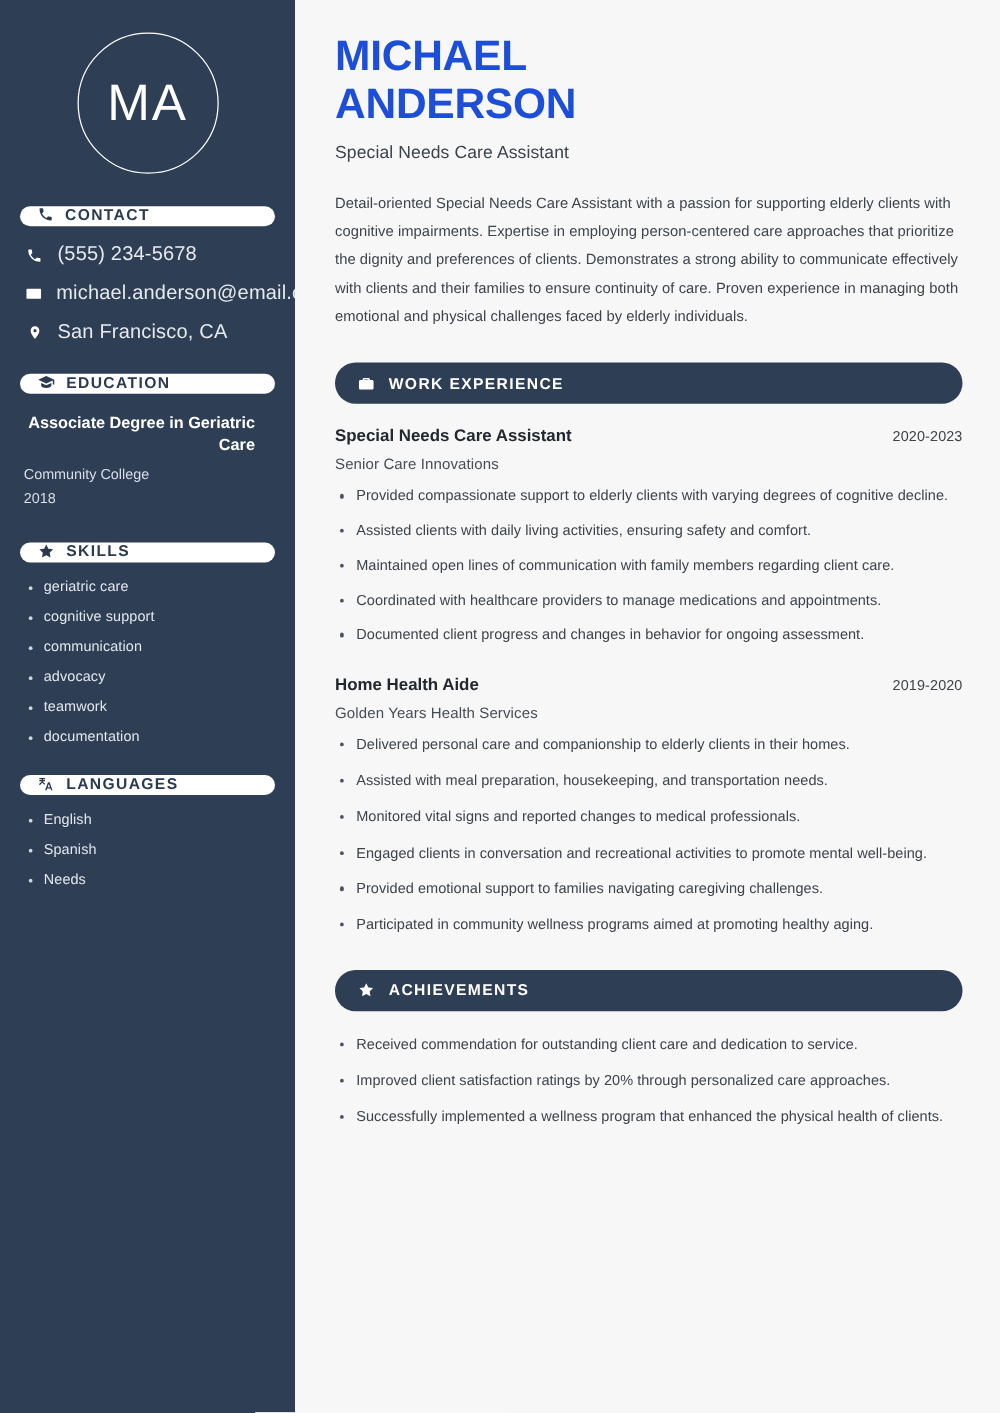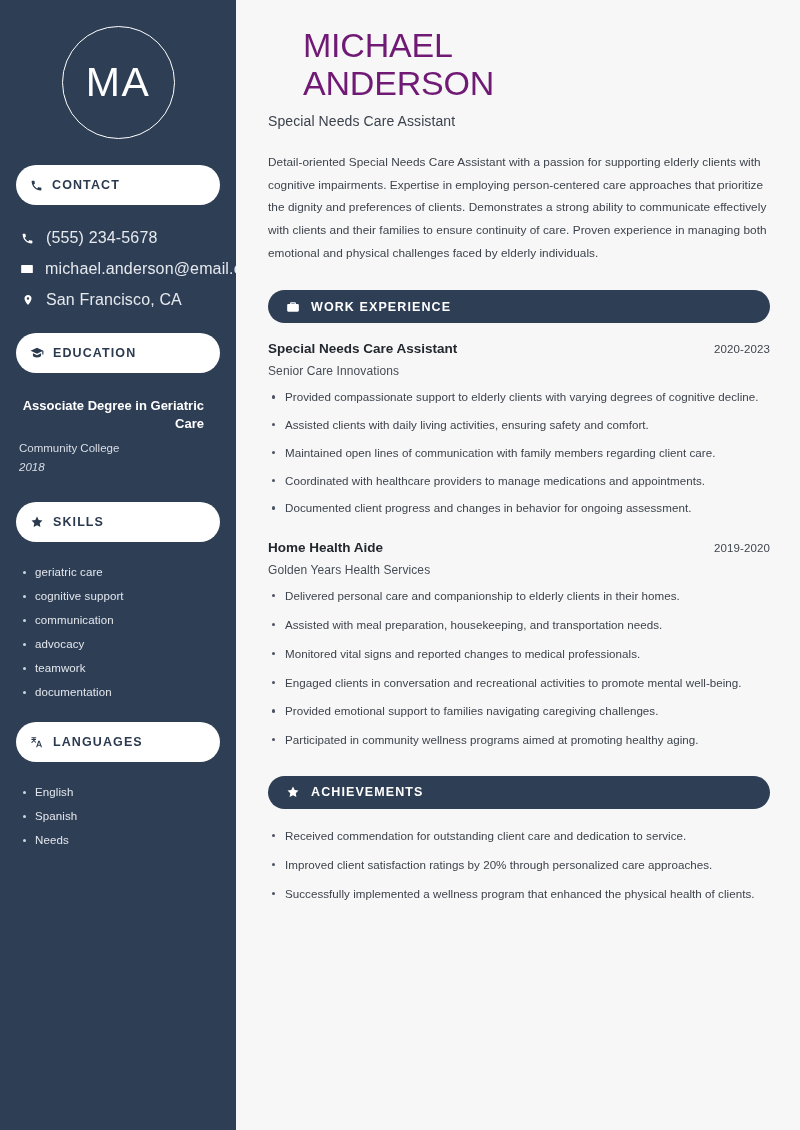--- a/index.html
+++ b/index.html
@@ -44,26 +44,26 @@
     justify-content: center;
     font-size: 41px;
     font-weight: 400;
     letter-spacing: 1.5px;
     color: #ffffff;
   }
 
   .pill {
     background: #ffffff;
     border-radius: 999px;
-    height: 40px;
-    display: flex;
-    align-items: center;
+    height: 16px;
+    display: flex;
+    align-items: flex-start;
     gap: 9px;
     padding: 0 14px;
-    margin-bottom: 24px;
+    margin-bottom: 14px;
   }
   .pill .pill-label {
     color: #2b3a4f;
     font-size: 12.5px;
     font-weight: 700;
     letter-spacing: 1.1px;
   }
   .pill .ico { display: flex; align-items: center; }
   .pill .ico svg { display: block; }
 
@@ -88,21 +88,21 @@
   .edu-degree {
     font-size: 13px;
     font-weight: 700;
     color: #ffffff;
     line-height: 1.42;
     margin-bottom: 5px;
     width: 185px;
     text-align: right;
   }
   .edu-school { font-size: 11.5px; color: #d9dee6; line-height: 1.62; }
-  .edu-year { font-size: 11.5px; color: #d9dee6; line-height: 1.62; font-style: italic; }
+  .edu-year { font-size: 11.5px; color: #d9dee6; line-height: 1.62; }
 
   .side-list { list-style: none; padding: 0 3px; margin: 0 0 24px 0; }
   .side-list li {
     position: relative;
     font-size: 11.5px;
     color: #e3e7ed;
     padding-left: 16px;
     margin-bottom: 12px;
     letter-spacing: .1px;
   }
@@ -118,27 +118,26 @@
   }
 
   
   .main {
     flex: 1;
     background: #f7f7f7;
     padding: 26px 30px 20px 32px;
   }
   .name {
     font-size: 34px;
-    font-weight: 400;
-    color: #701a75;
+    font-weight: 700;
+    color: #1d4ed8;
     line-height: 1.12;
     letter-spacing: -0.2px;
     text-transform: uppercase;
     width: 330px;
-    margin-left: 35px;
   }
   .role {
     margin-top: 11px;
     font-size: 14px;
     color: #3b424c;
     letter-spacing: .1px;
   }
   .summary {
     margin-top: 22px;
     font-size: 11.8px;

